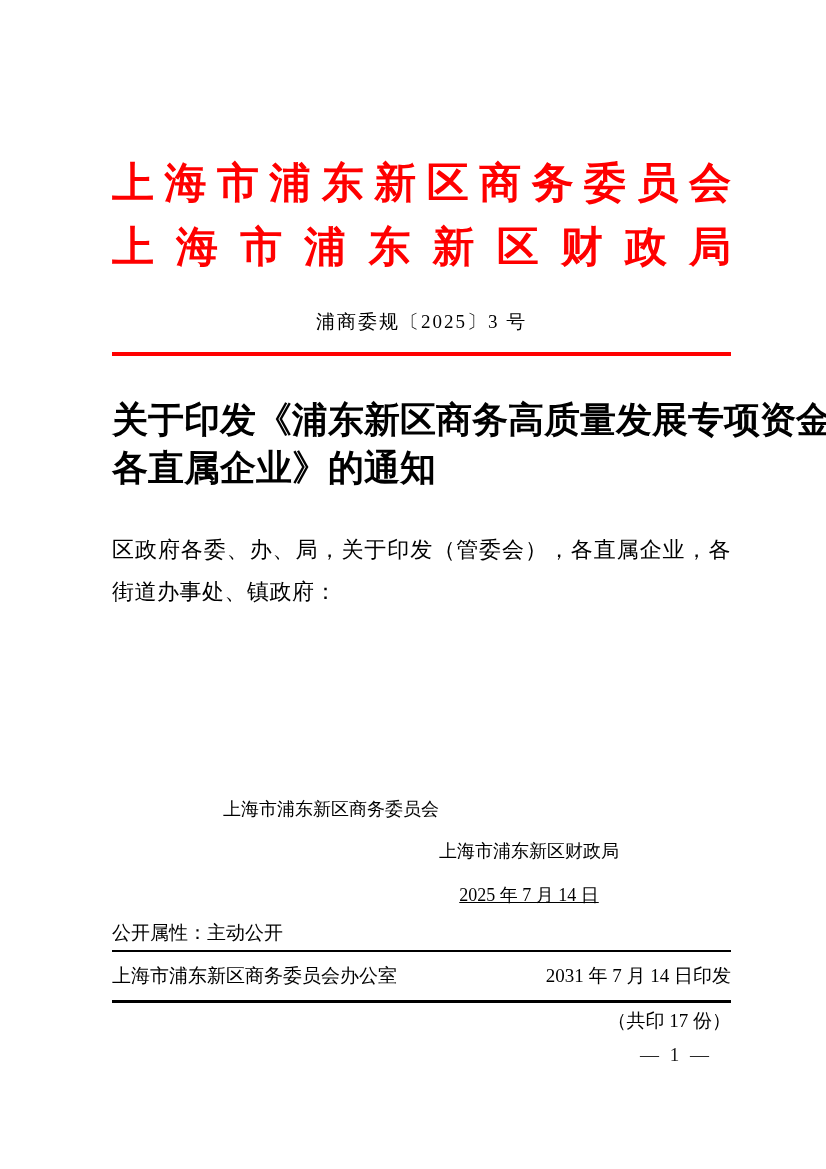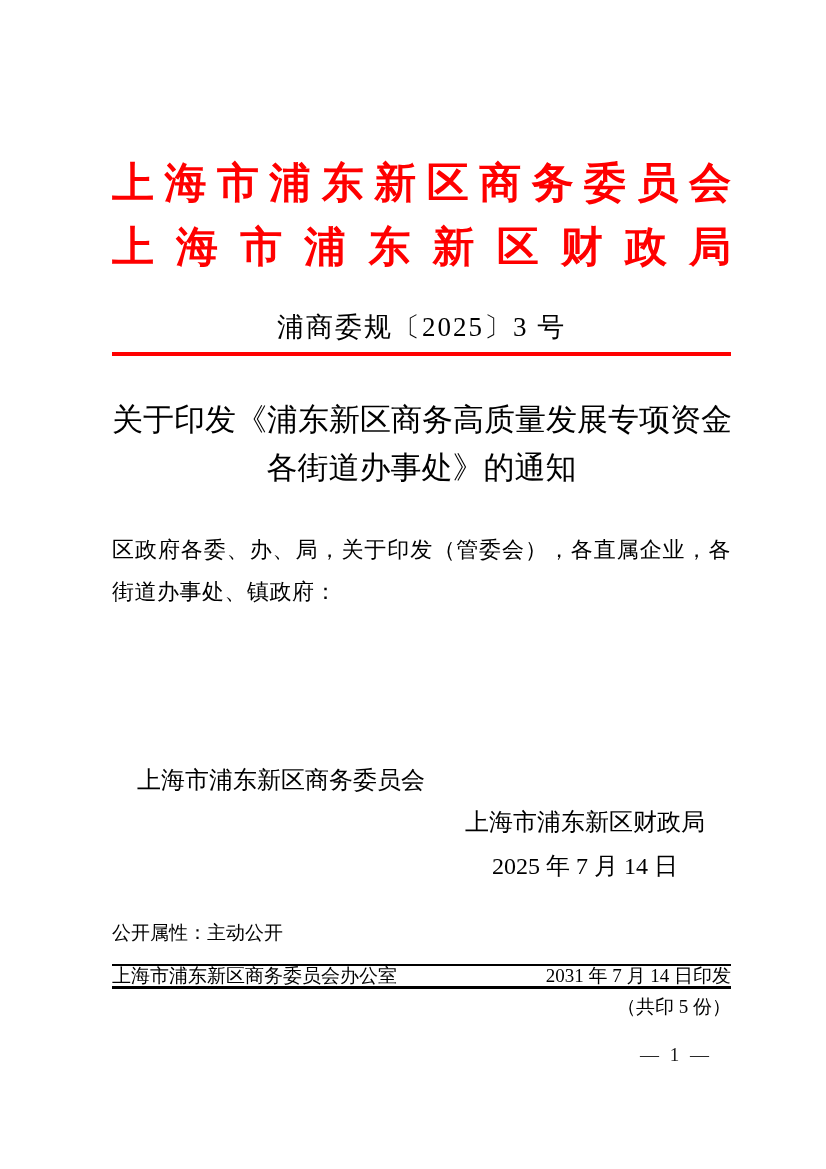--- a/index.html
+++ b/index.html
@@ -31,85 +31,85 @@
   }
   .agency-line.line1 { top: 161px; }
   .agency-line.line2 { top: 225px; }
   
   .doc-number {
     position: absolute;
     top: 309px;
     left: 112px;
     width: 619px;
     text-align: center;
-    font-size: 27px;
+    font-size: 19px;
     letter-spacing: 2px;
   }
   
   .red-divider {
     position: absolute;
     top: 352px;
     left: 112px;
     width: 619px;
     height: 4px;
     background: var(--accent-red, #ff0000);
   }
   
   .title {
     position: absolute;
     top: 396px;
     left: 112px;
     width: 619px;
-    text-align: center;
-    font-size: 31px;
-    font-weight: normal;
+    text-align: left;
+    font-size: 36px;
+    font-weight: bold;
     line-height: 48px;
   }
   .title-line { display: block; white-space: nowrap; }
   
   .body {
     position: absolute;
     top: 529px;
     left: 112px;
     width: 619px;
     font-size: 22px;
     line-height: 41.5px;
     text-align: justify;
     letter-spacing: 0.5px;
   }
   .para.indent { text-indent: 2em; }
   
   .signatures {
     position: absolute;
-    top: 766px;
+    top: 795px;
     left: 112px;
     width: 619px;
     display: flex;
-    justify-content: space-between;
+    justify-content: center;
     padding-left: 25px;
     padding-right: 26px;
-    font-size: 24px;
+    font-size: 18px;
     line-height: 28px;
   }
   .sig-right { text-align: center; margin-top: 42px; }
-  .sig-date { margin-top: 16px; }
+  .sig-date { margin-top: 16px; text-decoration: underline; }
   
   .doc-footer {
     position: absolute;
     top: 918px;
     left: 112px;
     width: 619px;
     font-size: 19px;
   }
-  .open-attr { line-height: 30px; margin-bottom: 16px; }
+  .open-attr { line-height: 30px; margin-bottom: 2px; }
   .rule { width: 100%; background: #000000; }
   .rule.thin { height: 2px; }
   .rule.thick { height: 3px; }
   .print-row {
-    height: 20px;
+    height: 48px;
     display: flex;
     justify-content: space-between;
     align-items: center;
   }
   .copies {
     margin-top: 5px;
     line-height: 26px;
     text-align: right;
   }
   
@@ -156,21 +156,21 @@
         <span>局</span>
       </div>
   </header>
 
   <div class="doc-number">浦商委规〔2025〕3 号</div>
 
   <div class="red-divider"></div>
 
   <h1 class="title">
     <span class="title-line">关于印发《浦东新区商务高质量发展专项资金</span>
-    <span class="title-line">各街道办事处》的通知</span>
+    <span class="title-line">各直属企业》的通知</span>
   </h1>
 
   <main class="body">
     <p class="para">区政府各委、办、局，关于印发（管委会），各直属企业，各街道办事处、镇政府：</p>
   </main>
 
   <div class="signatures">
     <div class="sig-left">上海市浦东新区商务委员会</div>
     <div class="sig-right">
       <div>上海市浦东新区财政局</div>
@@ -179,18 +179,18 @@
   </div>
 
   <footer class="doc-footer">
     <div class="open-attr">公开属性：主动公开</div>
     <div class="rule thin"></div>
     <div class="print-row">
       <span>上海市浦东新区商务委员会办公室</span>
       <span>2031 年 7 月 14 日印发</span>
     </div>
     <div class="rule thick"></div>
-    <div class="copies">（共印 5 份）</div>
+    <div class="copies">（共印 17 份）</div>
   </footer>
 
   <div class="page-number">— 1 —</div>
 
 </div>
 
 </body></html>

